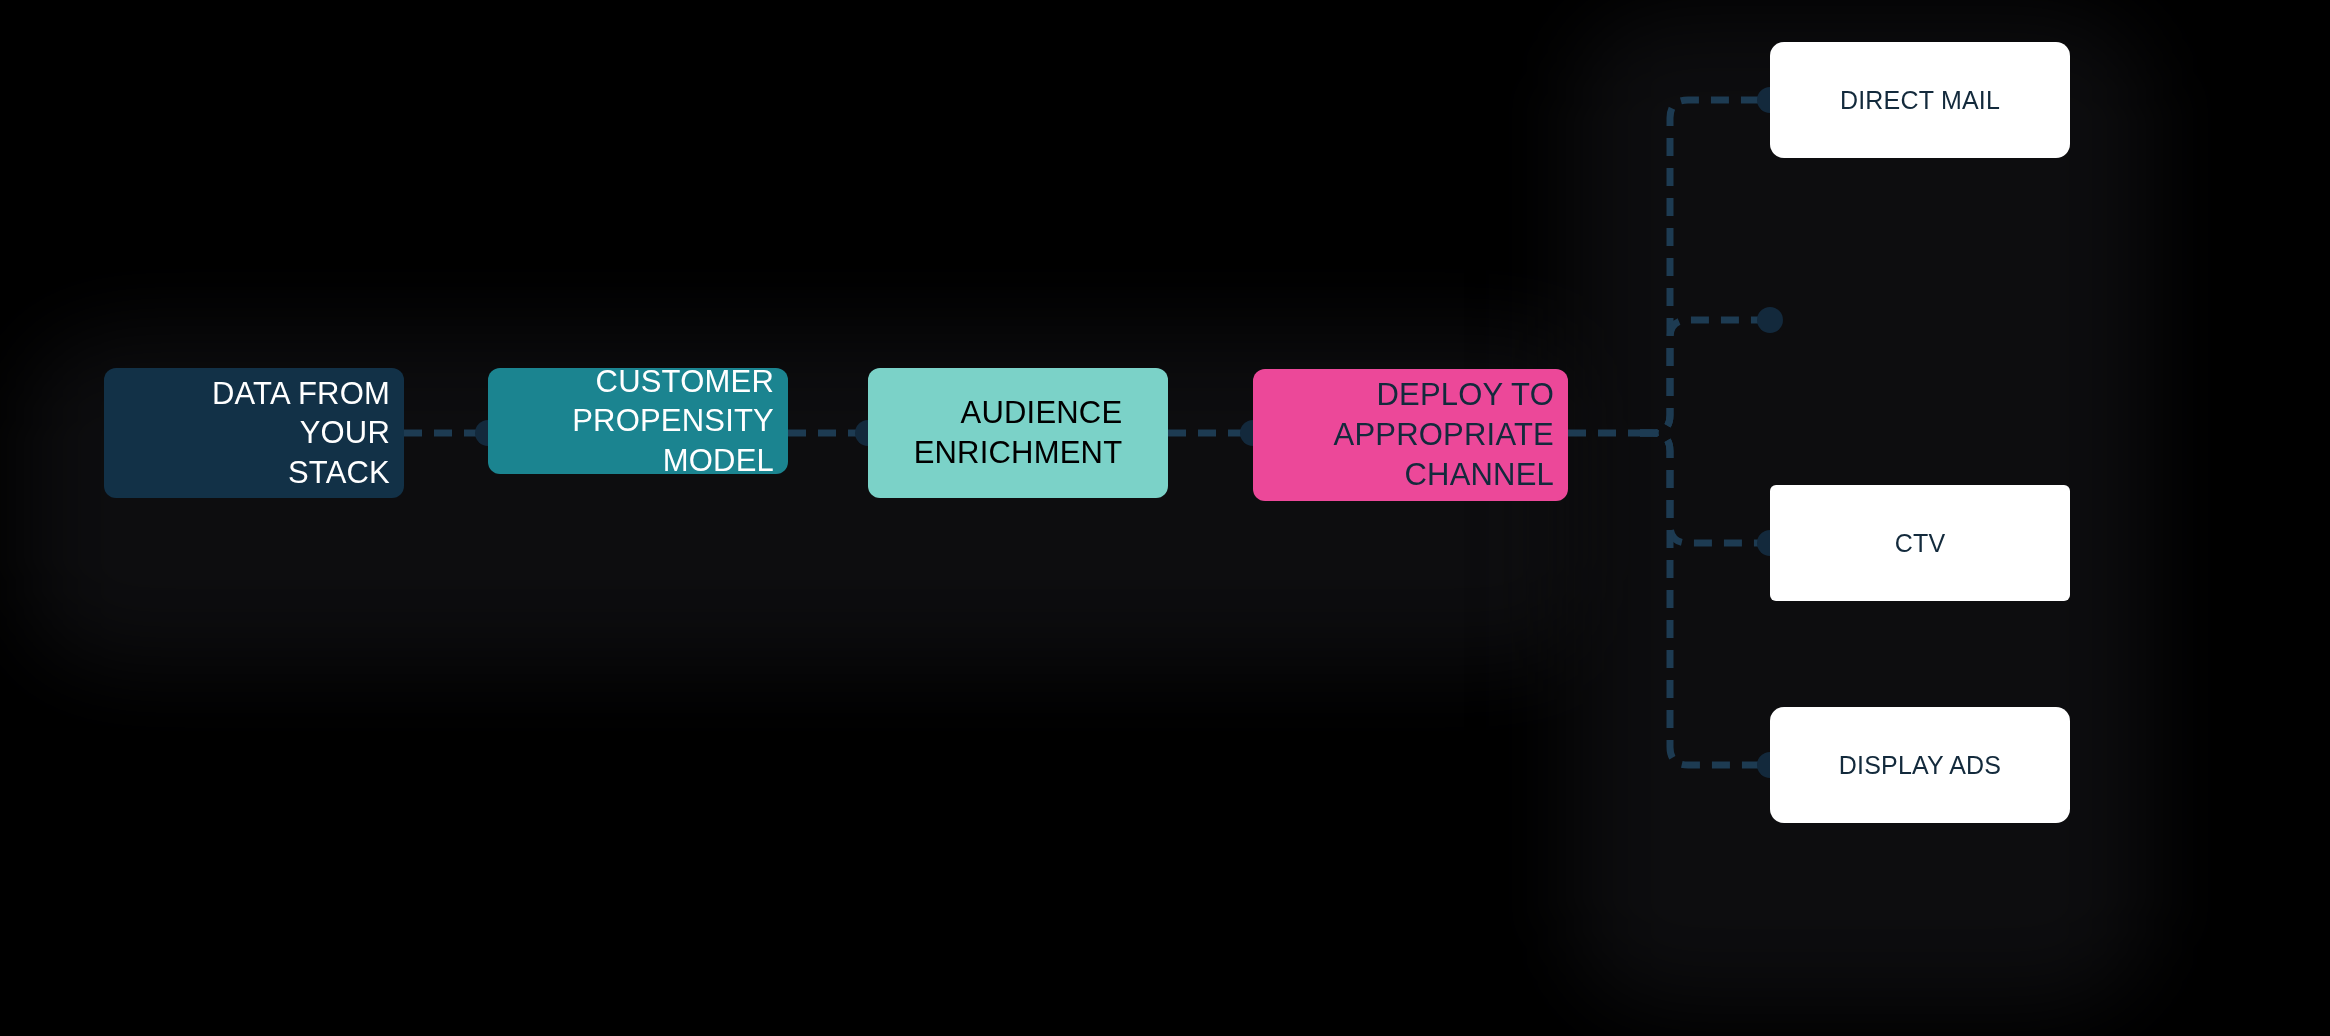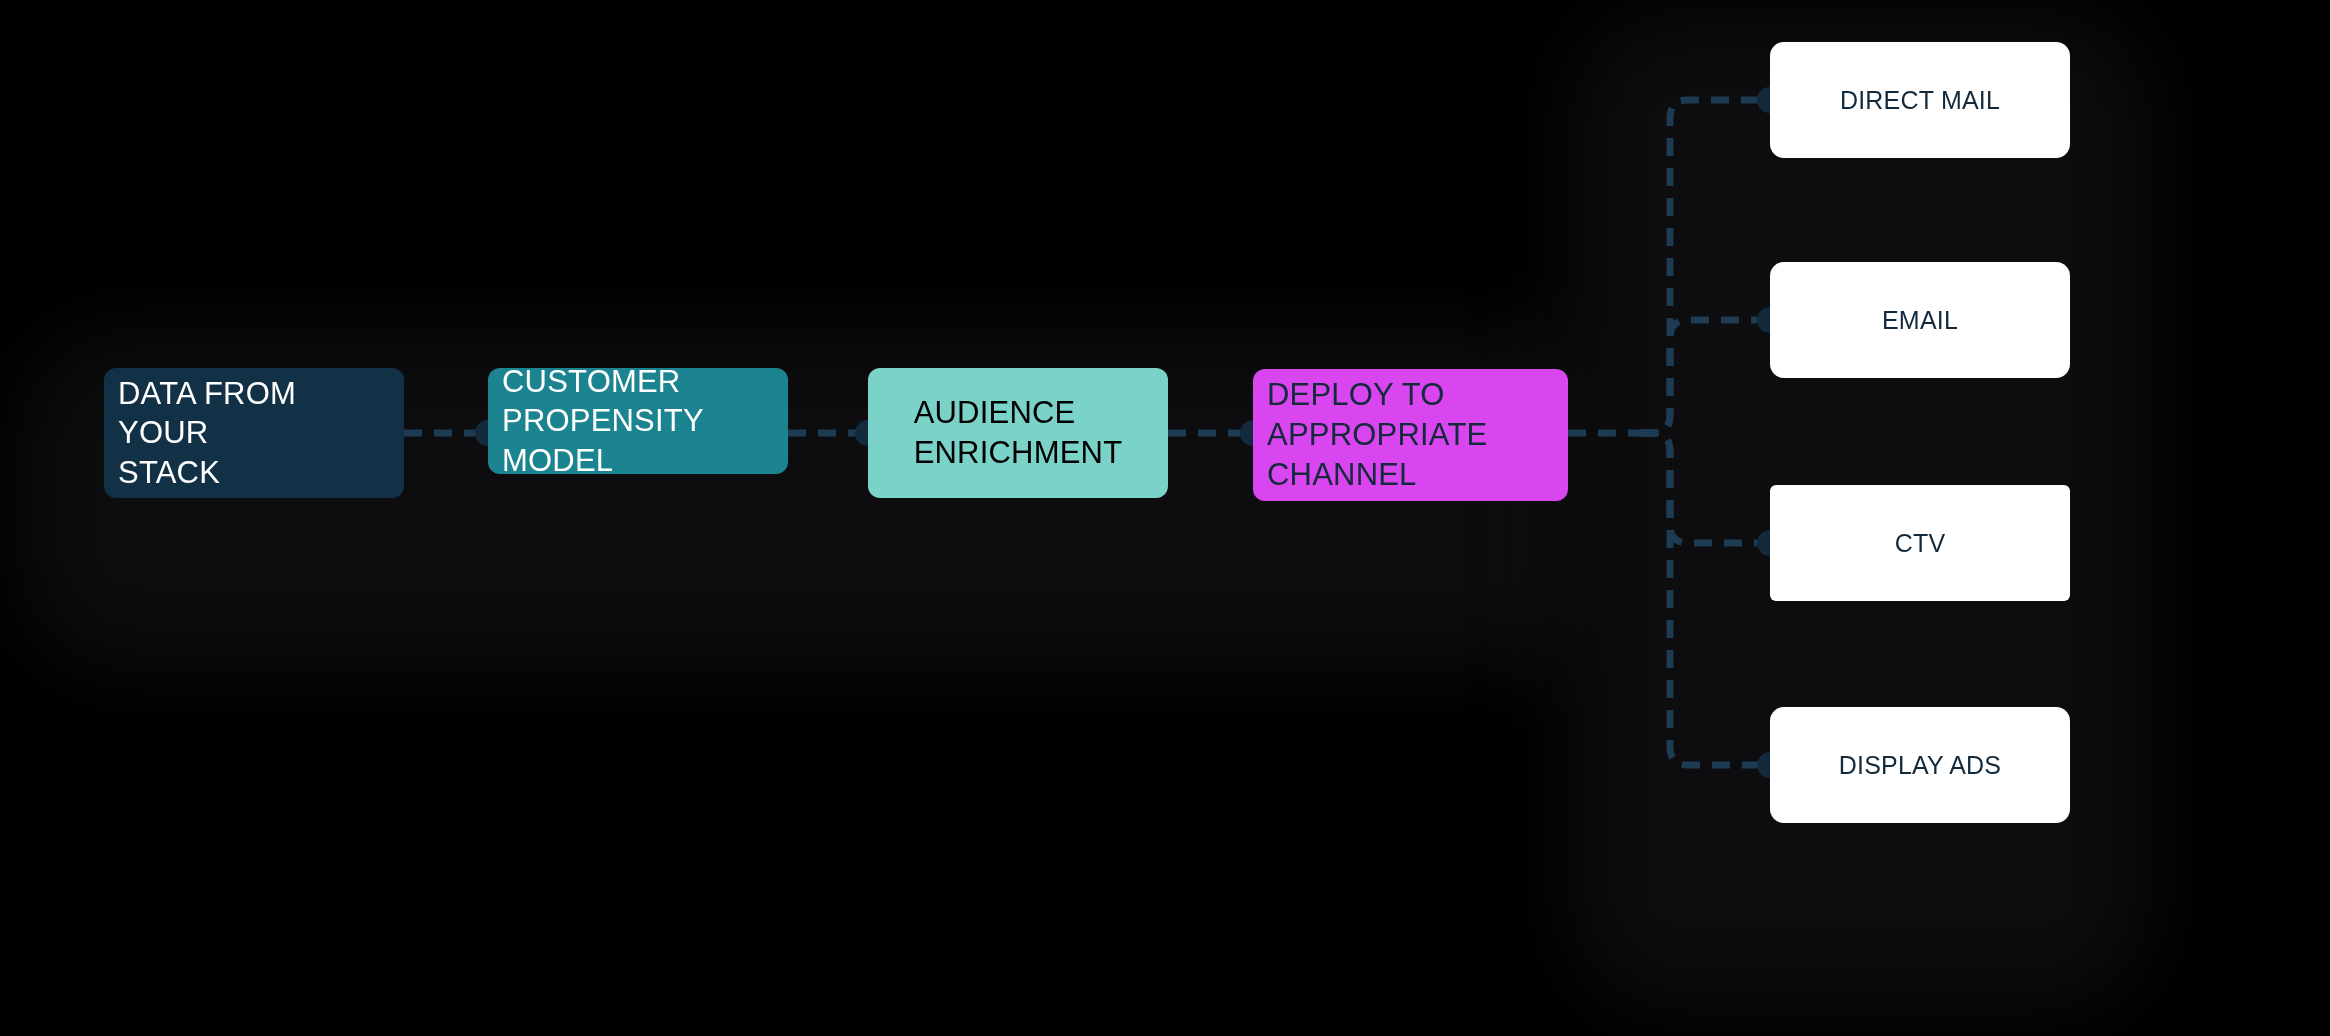--- a/index.html
+++ b/index.html
@@ -59,36 +59,36 @@
 
   
   .node {
     position: absolute;
     z-index: 2;
     display: flex;
     align-items: center;
     justify-content: center;
     box-sizing: border-box;
     border-radius: 12px;
-    text-align: left;
+    text-align: right;
     line-height: 1.28;
     letter-spacing: 0.2px;
     padding: 6px 14px;
   }
   .node-label {
     display: block;
     white-space: pre-line;
   }
 
   
   .stage { font-size: 31px; font-weight: 400; }
   .stage-1 { left: 104px;  top: 368px; width: 300px; height: 130px; background: #123147; color: #ffffff; }
   .stage-2 { left: 488px;  top: 368px; width: 300px; height: 106px; background: #1b8490; color: #ffffff; }
   .stage-3 { left: 868px;  top: 368px; width: 300px; height: 130px; background: #7bd2c8; color: #000000; }
-  .stage-4 { left: 1253px; top: 369px; width: 315px; height: 132px; background: #d946ef; color: #132a3c; }
+  .stage-4 { left: 1253px; top: 369px; width: 315px; height: 132px; background: #ec4899; color: #132a3c; }
 
   
   .channel {
     left: 1770px;
     width: 300px;
     height: 116px;
     background: #ffffff;
     color: #132a3c;
     font-size: 25px;
     font-weight: 400;
@@ -153,23 +153,20 @@
 ENRICHMENT</span>
   </div>
   <div class="node stage stage-4">
     <span class="node-label">DEPLOY TO
 APPROPRIATE CHANNEL</span>
   </div>
 
   <div class="node channel channel-1">
     <span class="node-label">DIRECT MAIL</span>
   </div>
-  <div class="node channel channel-2">
-    <span class="node-label">EMAIL</span>
-  </div>
   <div class="node channel channel-3">
     <span class="node-label">CTV</span>
   </div>
   <div class="node channel channel-4">
     <span class="node-label">DISPLAY ADS</span>
   </div>
 
 </div>
 
 </body></html>

